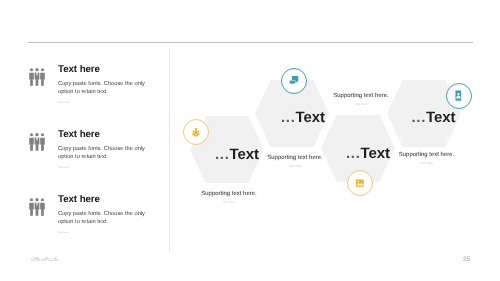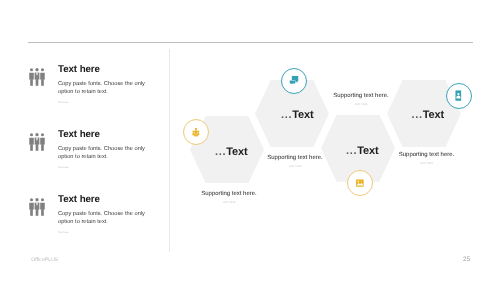--- a/index.html
+++ b/index.html
@@ -13,21 +13,21 @@
   
   .lblock{position:absolute;left:27px;width:135px;height:48px;}
   .licon{position:absolute;left:2.1px;top:8.4px;width:16px;height:17.8px;}
   .ltitle{position:absolute;left:31px;top:4px;font-size:9.8px;font-weight:bold;color:#1b1b1b;letter-spacing:-0.1px;line-height:11px;}
   .lbody{position:absolute;left:31px;top:21px;width:90px;font-size:5.7px;line-height:7.6px;color:#3a3a3a;letter-spacing:0.0px;}
   .lsub{position:absolute;left:30.9px;top:40.9px;font-size:2.55px;color:#c2c2c2;letter-spacing:0.05px;}
 
   
   .hex{position:absolute;background:#f1f1f2;
        clip-path:polygon(21.2% 0%,78.8% 0%,100% 50%,78.8% 100%,21.2% 100%,0% 50%);}
-  .hexlabel{position:absolute;white-space:nowrap;font-size:11px;font-weight:bold;color:#1f1f1f;letter-spacing:-0.1px;}
+  .hexlabel{position:absolute;white-space:nowrap;font-size:15px;font-weight:bold;color:#1f1f1f;letter-spacing:-0.1px;}
   .hexlabel .dots{color:#5d5d5d;letter-spacing:0.7px;font-weight:bold;}
 
   .sup{position:absolute;width:110px;text-align:center;line-height:7px;}
   .sup .s1{font-size:5.95px;color:#1c1c1c;letter-spacing:0.01px;white-space:nowrap;}
   .sup .s2{display:block;font-size:3.1px;color:#cdcdcd;letter-spacing:0.05px;margin-top:2px;line-height:5px;}
 
   .circ{position:absolute;width:26.2px;height:26.2px;border-radius:50%;background:#ffffff;box-sizing:border-box;}
   .circ > svg{position:absolute;left:50%;top:50%;transform:translate(-50%,-50%);}
   .circ > svg.nudge-up{transform:translate(-50%,calc(-50% - 1px));}
   .circ > svg.nudge-up2{transform:translate(calc(-50% - 0.6px),calc(-50% - 0.5px));}

